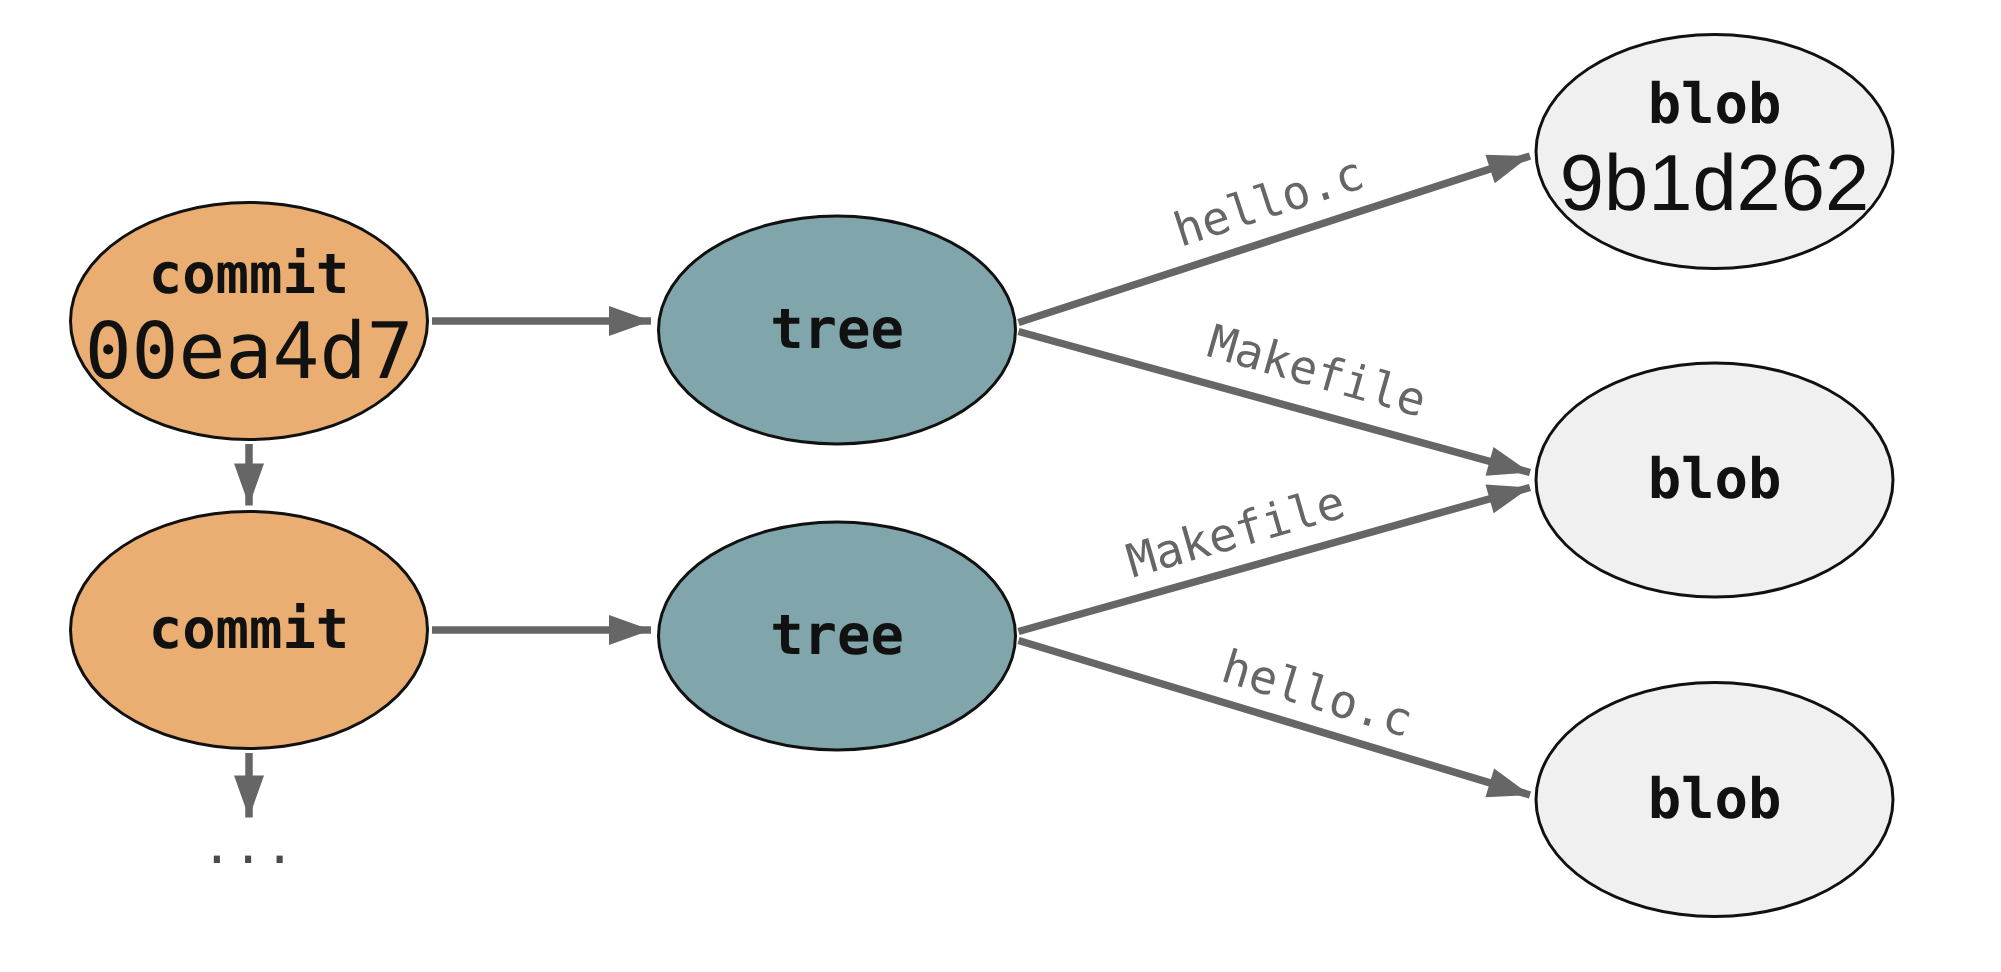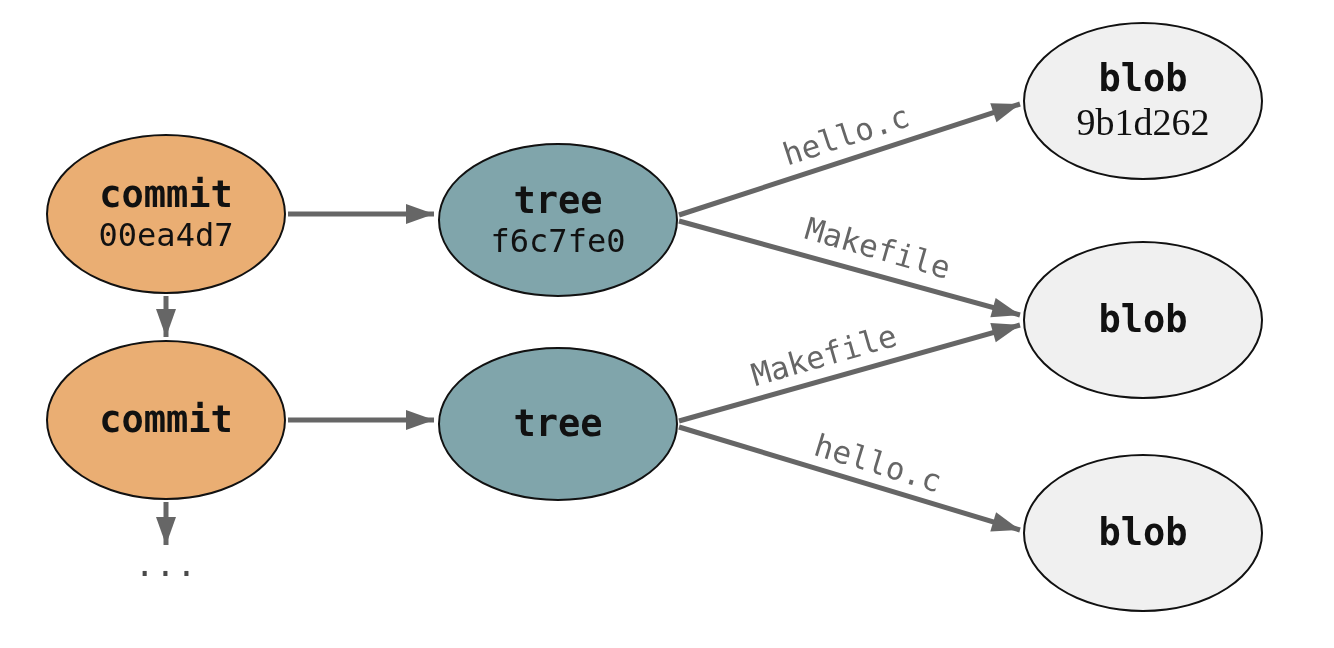--- a/index.html
+++ b/index.html
@@ -36,24 +36,24 @@
     line-height: 1.18;
     color: var(--text-color, #111);
     box-sizing: border-box;
     text-align: left;
   }
   .node.commit { height: 160px; background: var(--commit-fill, #EAAE73); }
   .node.tree   { height: 154px; background: var(--tree-fill, #80A5AB); }
   .node.blob   { height: 158px; background: var(--blob-fill, #F0F0F0); }
 
   .node .type { font-weight: bold; font-size: 37px; }
-  .node .hash { font-size: 32px; }
+  .node .hash { font-size: 52px; }
   .node .hash.sans {
-    font-family: Liberation Serif, serif;
-    font-size: 38px;
+    font-family: Liberation Sans, sans-serif;
+    font-size: 53px;
   }
 
   .edge-label {
     position: absolute;
     font-size: 31px;
     color: var(--edge-label-color, #666);
     white-space: nowrap;
     transform: translate(-50%, -50%) rotate(var(--rot, 0deg));
   }
   .ellipsis {
@@ -90,21 +90,20 @@
     <span class="type">commit</span>
     <span class="hash">00ea4d7</span>
   </div>
 
   <div class="node commit" style="left:46px; top:340px;">
     <span class="type">commit</span>
   </div>
 
   <div class="node tree" style="left:438px; top:143px;">
     <span class="type">tree</span>
-    <span class="hash">f6c7fe0</span>
   </div>
 
   <div class="node tree" style="left:438px; top:347px;">
     <span class="type">tree</span>
   </div>
 
   <div class="node blob" style="left:1023px; top:22px;">
     <span class="type">blob</span>
     <span class="hash sans">9b1d262</span>
   </div>

